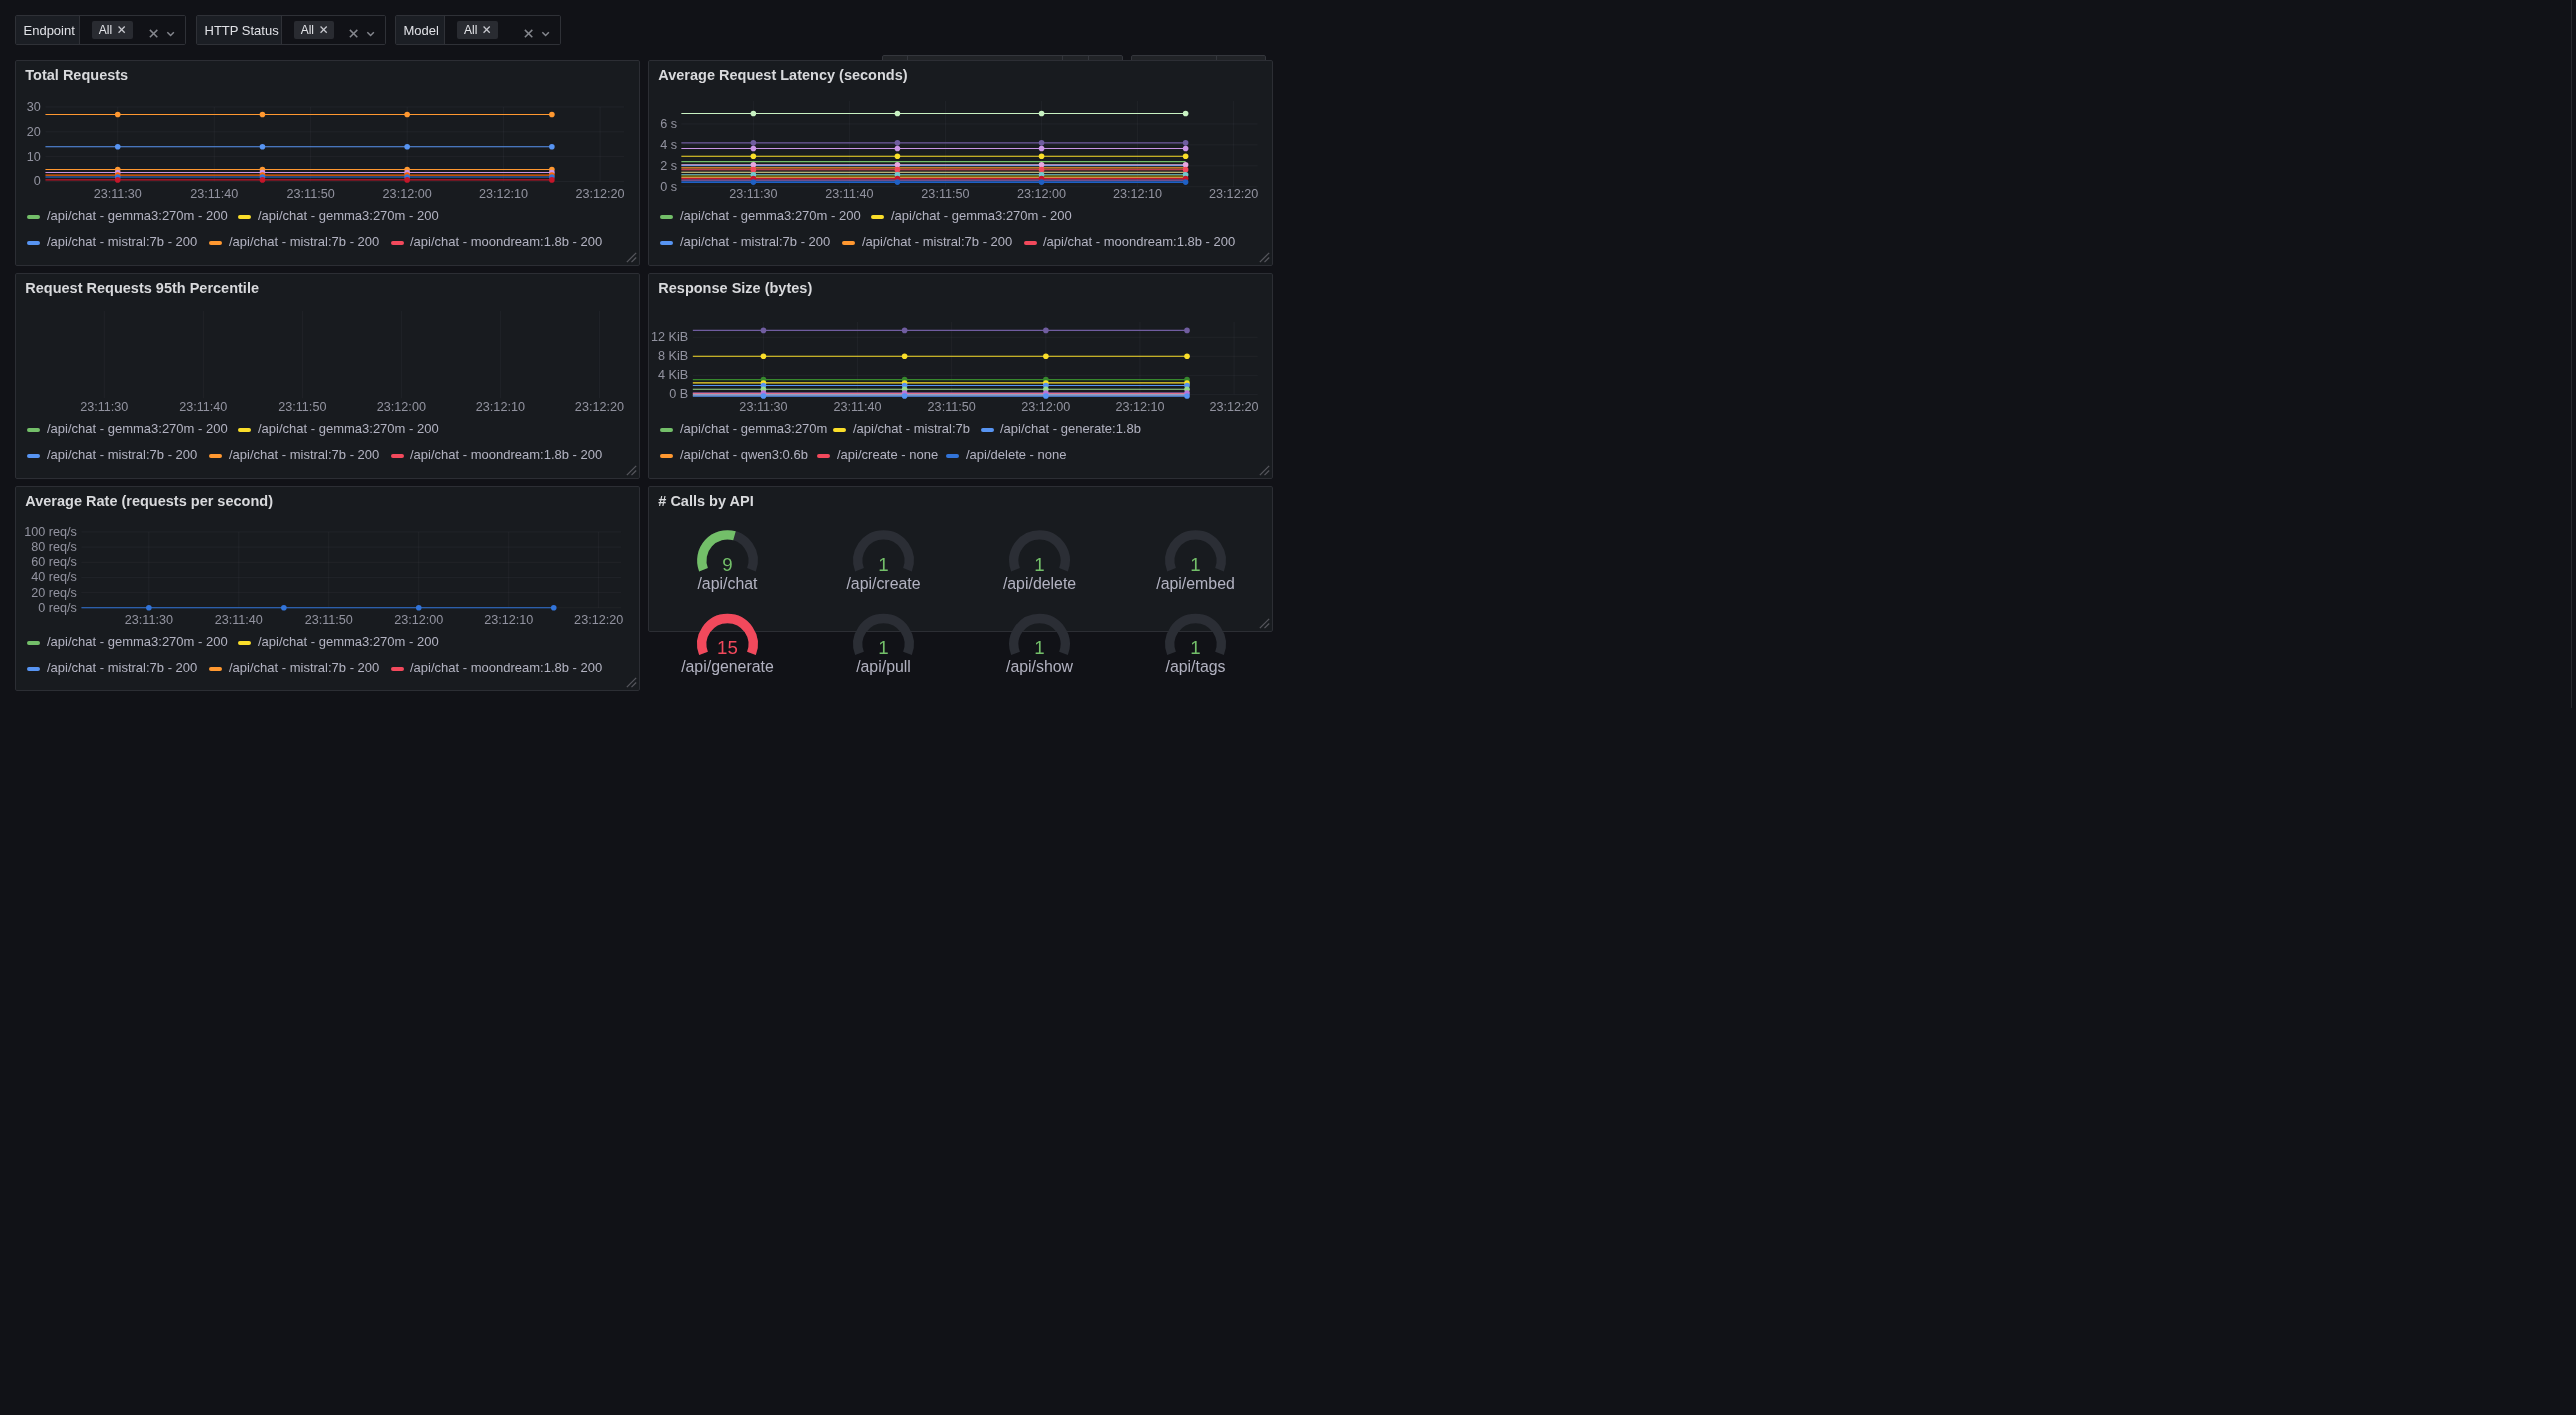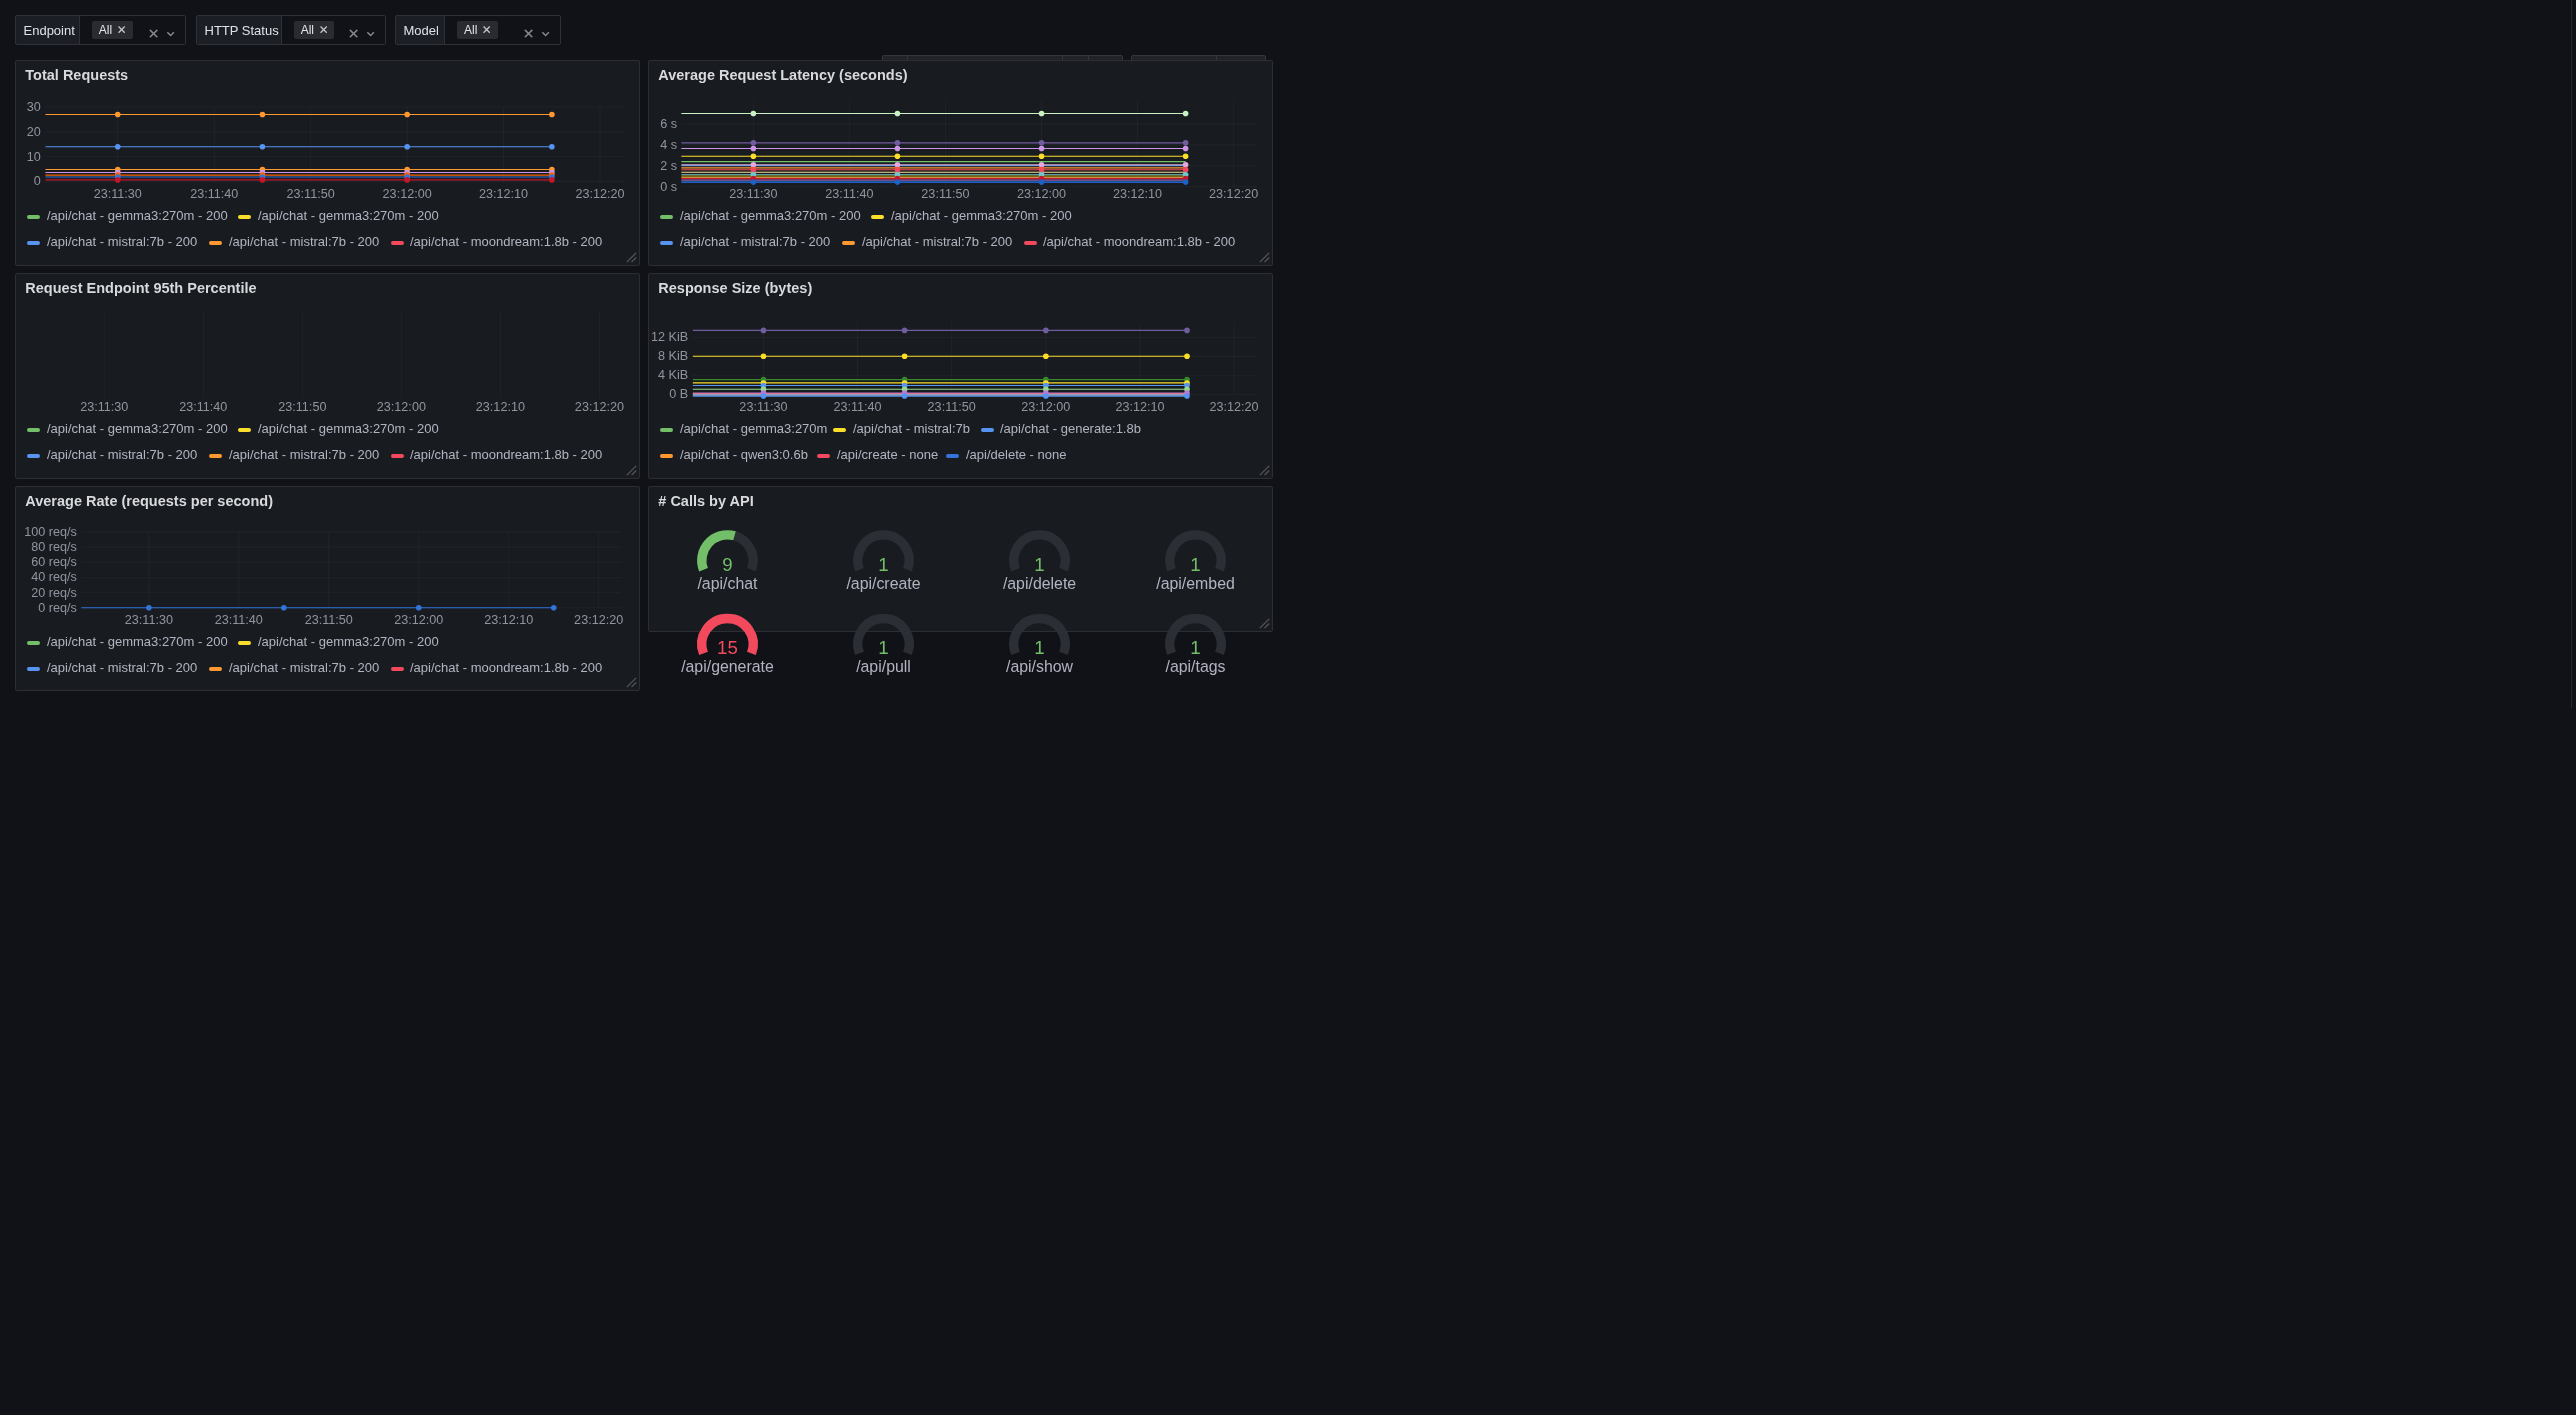--- a/index.html
+++ b/index.html
@@ -267,21 +267,21 @@
     <span style="position:absolute;left:193px;top:180px;width:13px;height:3.7px;border-radius:1.9px;background:#FF9830"></span>
     <span style="position:absolute;left:213px;top:173px;font-size:13px;line-height:16px;color:rgba(204,204,220,0.86);white-space:nowrap">/api/chat - mistral:7b - 200</span>
     <span style="position:absolute;left:375px;top:180px;width:13px;height:3.7px;border-radius:1.9px;background:#F2495C"></span>
     <span style="position:absolute;left:394px;top:173px;font-size:13px;line-height:16px;color:rgba(204,204,220,0.86);white-space:nowrap">/api/chat - moondream:1.8b - 200</span>
     <svg width="13" height="13" viewBox="0 0 14 14" style="position:absolute;right:0.9px;bottom:0.9px">
       <line x1="2" y1="12" x2="12" y2="2" stroke="#55565c" stroke-width="1.4"></line>
       <line x1="7" y1="12" x2="12" y2="7" stroke="#55565c" stroke-width="1.4"></line>
     </svg>
   </div>
 <div class="panel" style="left:15px;top:273px;width:625px;height:206px">
-    <div class="ptitle">Request Endpoint 95th Percentile</div>
+    <div class="ptitle">Request Requests 95th Percentile</div>
     <svg width="625" height="142" viewBox="0 0 669 152" style="position:absolute;left:0;top:0">
       <line x1="94.5" y1="39.6" x2="94.5" y2="133.0" stroke="rgba(204,204,220,0.055)" stroke-width="1"></line>
       <line x1="200.5" y1="39.6" x2="200.5" y2="133.0" stroke="rgba(204,204,220,0.055)" stroke-width="1"></line>
       <line x1="306.5" y1="39.6" x2="306.5" y2="133.0" stroke="rgba(204,204,220,0.055)" stroke-width="1"></line>
       <line x1="412.5" y1="39.6" x2="412.5" y2="133.0" stroke="rgba(204,204,220,0.055)" stroke-width="1"></line>
       <line x1="518.5" y1="39.6" x2="518.5" y2="133.0" stroke="rgba(204,204,220,0.055)" stroke-width="1"></line>
       <line x1="624.5" y1="39.6" x2="624.5" y2="133.0" stroke="rgba(204,204,220,0.055)" stroke-width="1"></line>
       <text x="94.5" y="147" font-size="13.5" fill="rgba(204,204,220,0.68)" text-anchor="middle" font-family="Liberation Sans, sans-serif">23:11:30</text>
       <text x="200.5" y="147" font-size="13.5" fill="rgba(204,204,220,0.68)" text-anchor="middle" font-family="Liberation Sans, sans-serif">23:11:40</text>
       <text x="306.5" y="147" font-size="13.5" fill="rgba(204,204,220,0.68)" text-anchor="middle" font-family="Liberation Sans, sans-serif">23:11:50</text>

